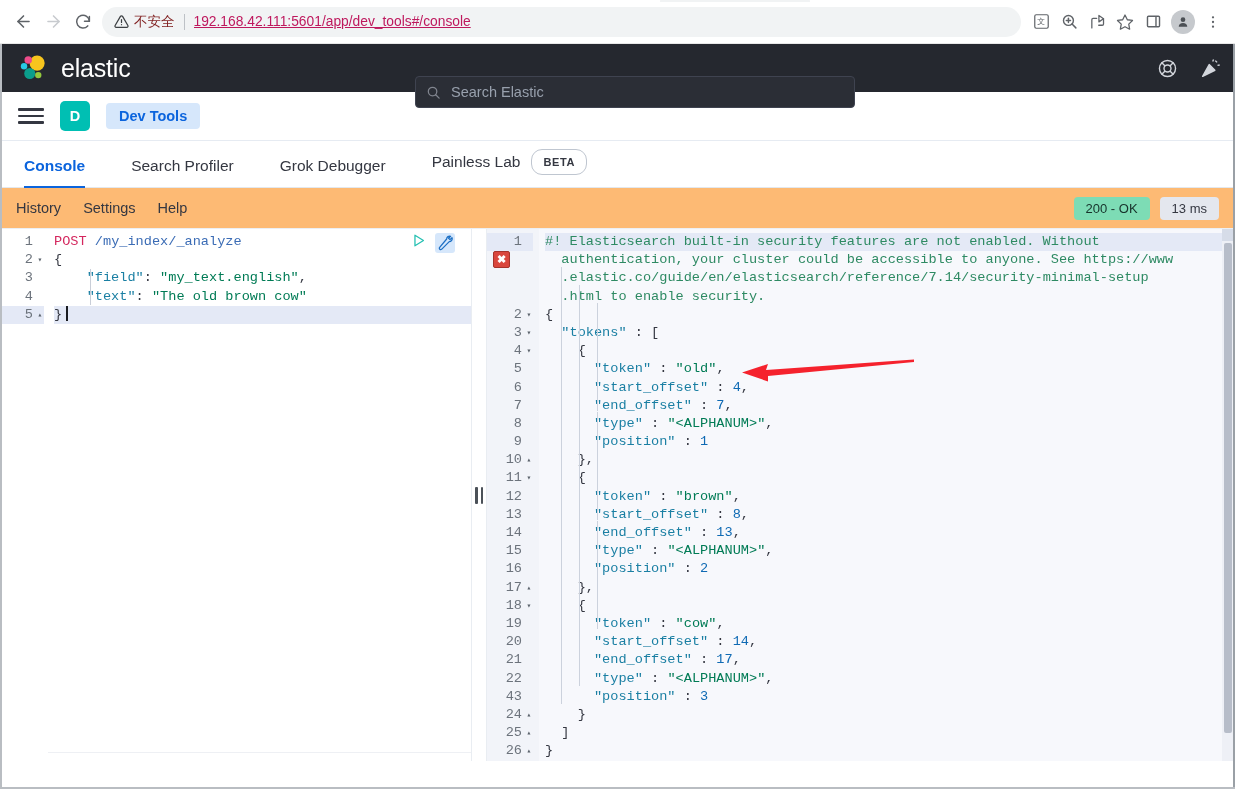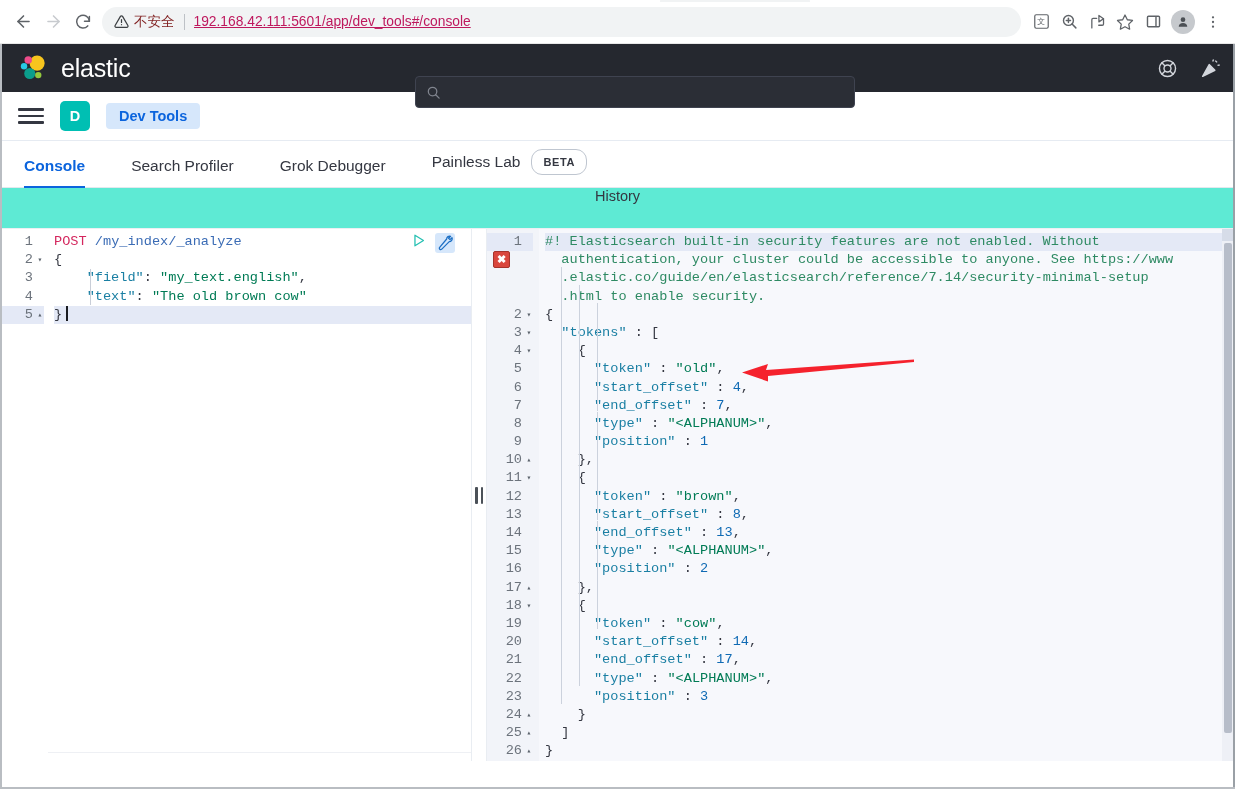--- a/index.html
+++ b/index.html
@@ -163,26 +163,25 @@
     border-radius: 11px;
     font-size: 11px; font-weight: 700;
     letter-spacing: 0.6px;
     color: #343741;
     padding: 6px 11px;
   }
 
   
   #console-toolbar {
     height: 40px;
-    background: #5eead4;
+    background: #fdba74;
     display: flex; align-items: center;
     padding: 0 16px;
     gap: 22px;
     position: relative;
-    flex-direction: column;
   }
   .toolbar-link { font-size: 14.5px; color: #343741; }
   #status-group {
     margin-left: auto; display: flex; align-items: center; gap: 10px;
   }
   #status-ok {
     background: #7ddcb5; color: #17322b;
     font-size: 13px; padding: 4px 12px; border-radius: 4px;
   }
   #status-time {
@@ -431,20 +430,21 @@
       <circle cx="22.8" cy="26" r="3.6" fill="#93c83e"></circle>
     </svg>
     <span id="elastic-wordmark">elastic</span>
   </div>
 
   <div id="global-search">
     <svg class="sicon" width="15" height="15" viewBox="0 0 24 24" fill="none" stroke="currentColor" stroke-width="2" stroke-linecap="round">
       <circle cx="10.5" cy="10.5" r="6.8"></circle>
         <line x1="15.5" y1="15.5" x2="21" y2="21"></line>
     </svg>
+    <input id="global-search-input" value="" placeholder="Search Elastic" style="">
   </div>
 
   <div id="header-right">
     <span class="hicon">
       <svg width="21" height="21" viewBox="0 0 24 24" fill="none" stroke="currentColor" stroke-width="1.6">
         <circle cx="12" cy="12" r="9.2"></circle>
           <circle cx="12" cy="12" r="4"></circle>
         <line x1="5.2" y1="5.2" x2="9.2" y2="9.2"></line>
           <line x1="14.8" y1="14.8" x2="18.8" y2="18.8"></line>
         <line x1="18.8" y1="5.2" x2="14.8" y2="9.2"></line>
@@ -645,21 +645,21 @@
           </div>
         <div class="gl">
             <span>21</span>
             <span class="fold"></span>
           </div>
         <div class="gl">
             <span>22</span>
             <span class="fold"></span>
           </div>
         <div class="gl">
-            <span>23</span>
+            <span>43</span>
             <span class="fold"></span>
           </div>
         <div class="gl">
             <span>24</span>
             <span class="fold">▴</span>
           </div>
         <div class="gl">
             <span>25</span>
             <span class="fold">▴</span>
           </div>

